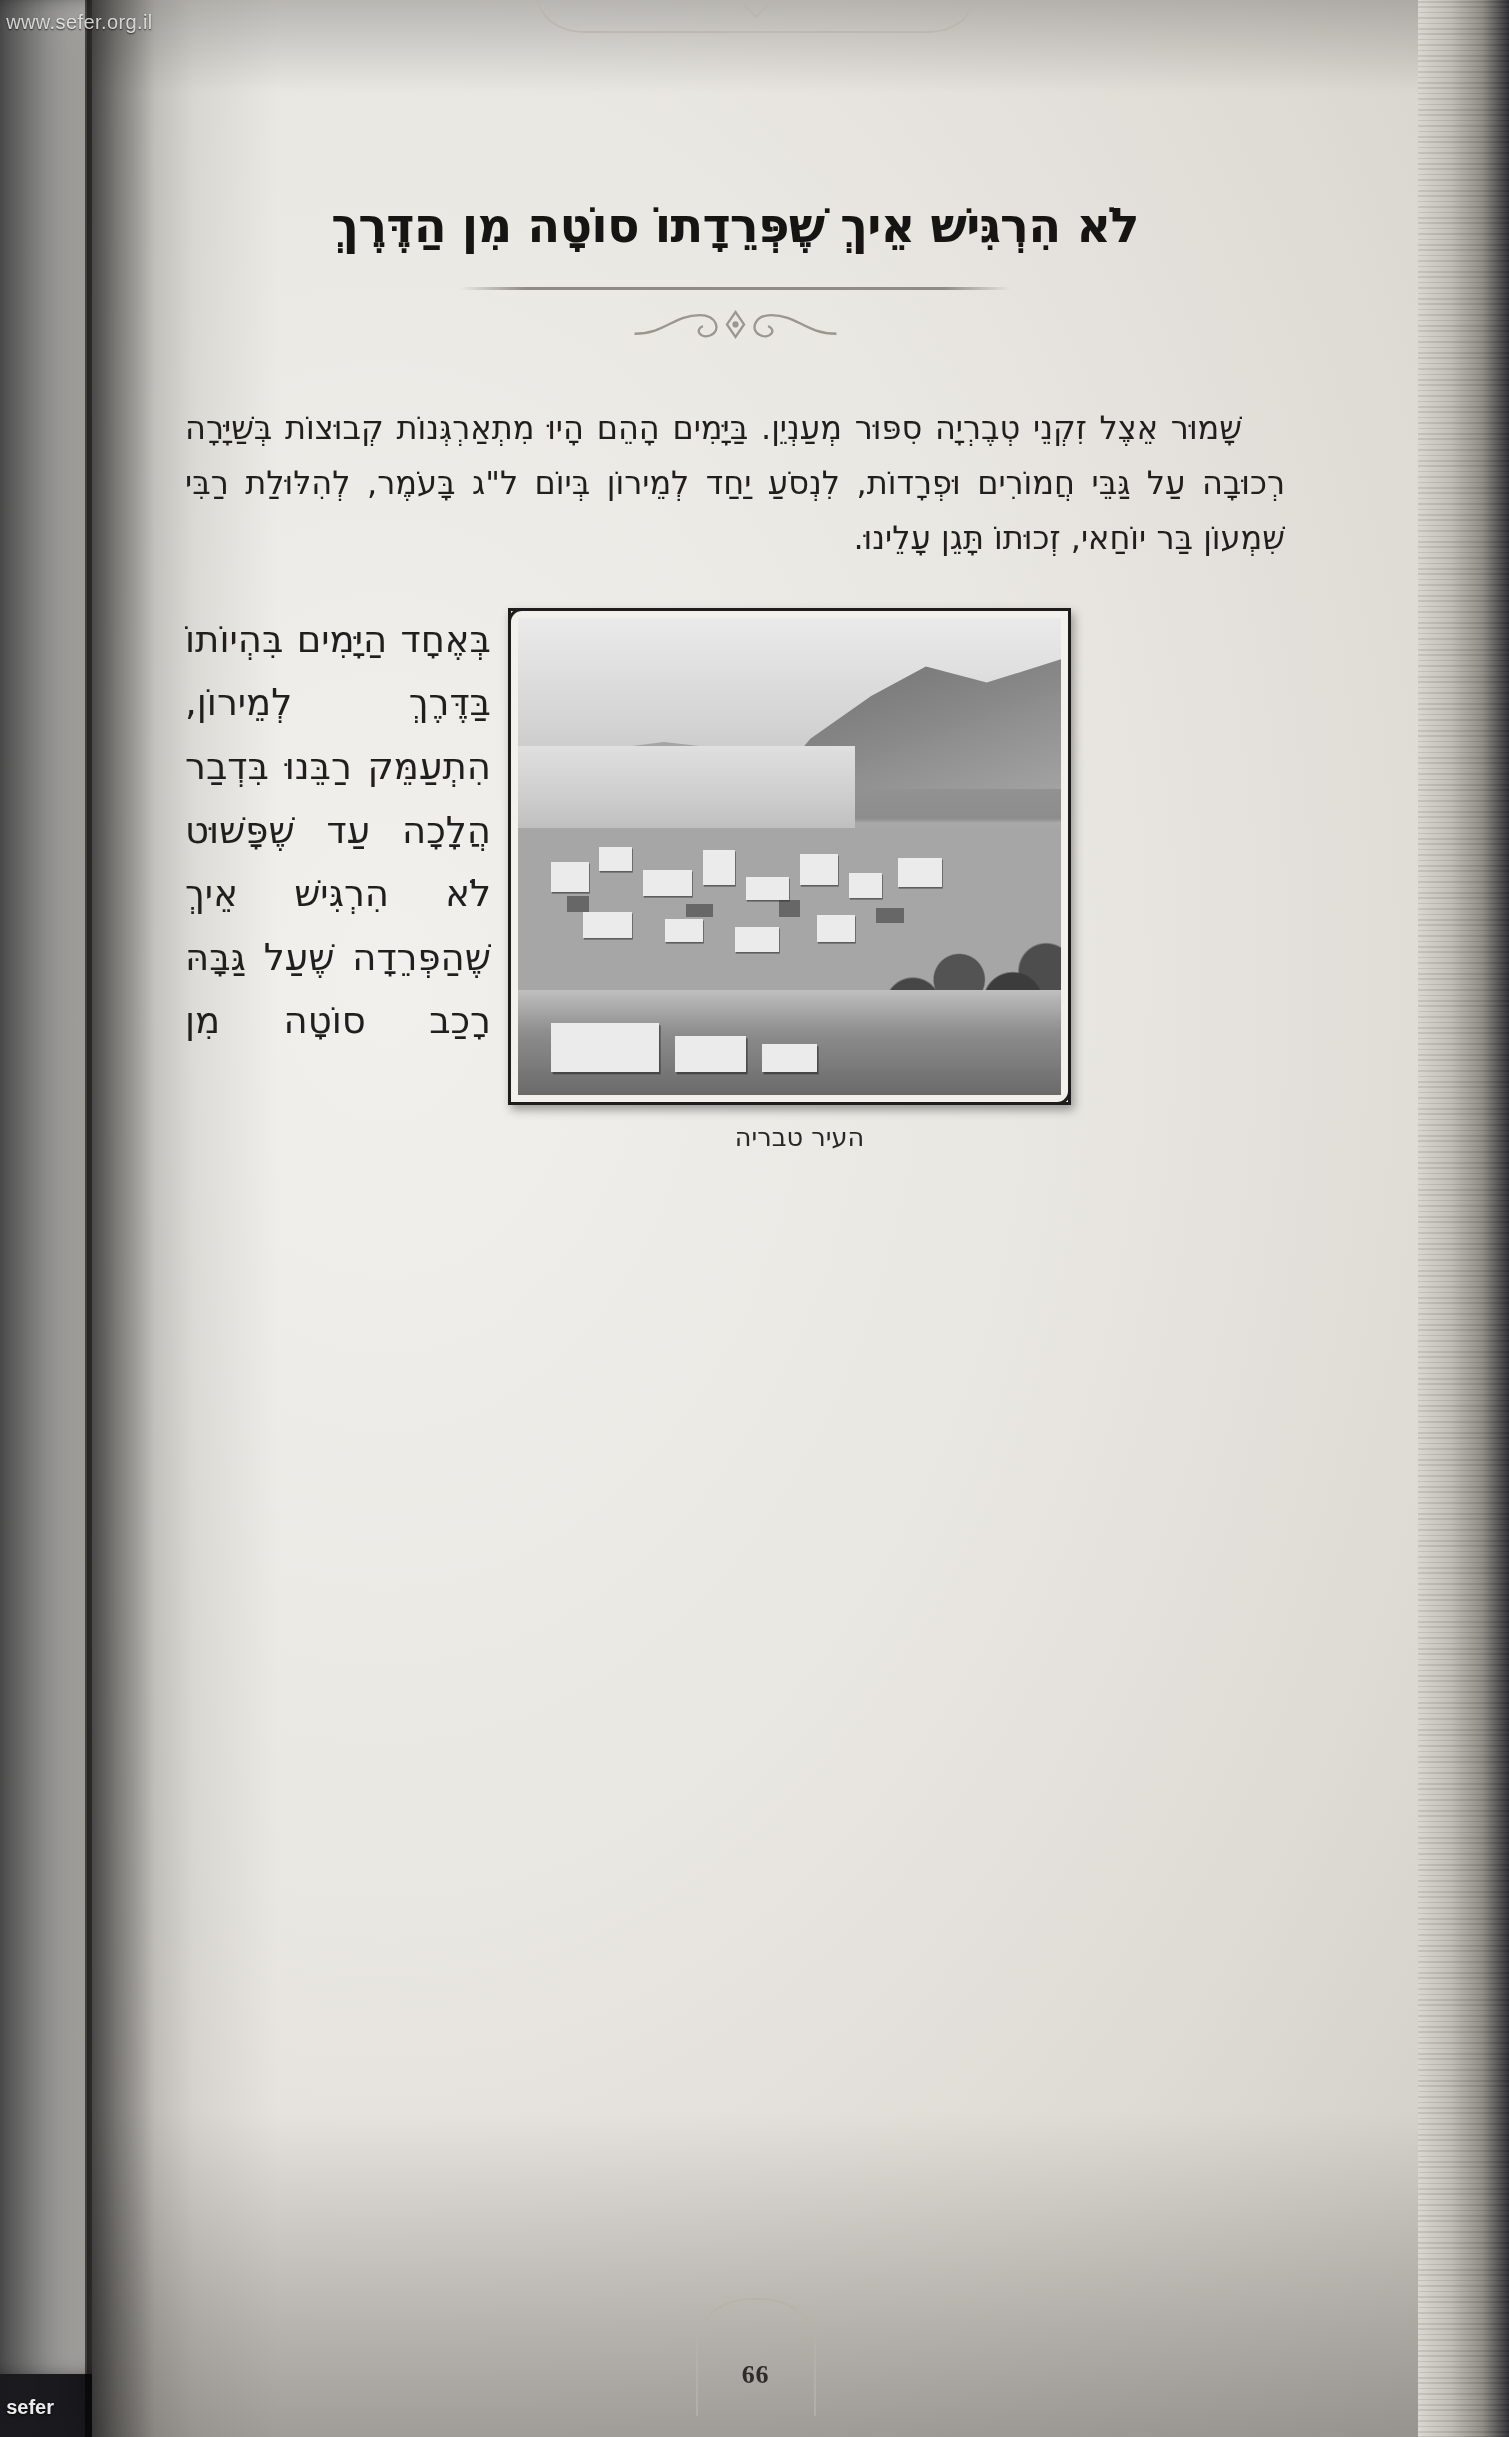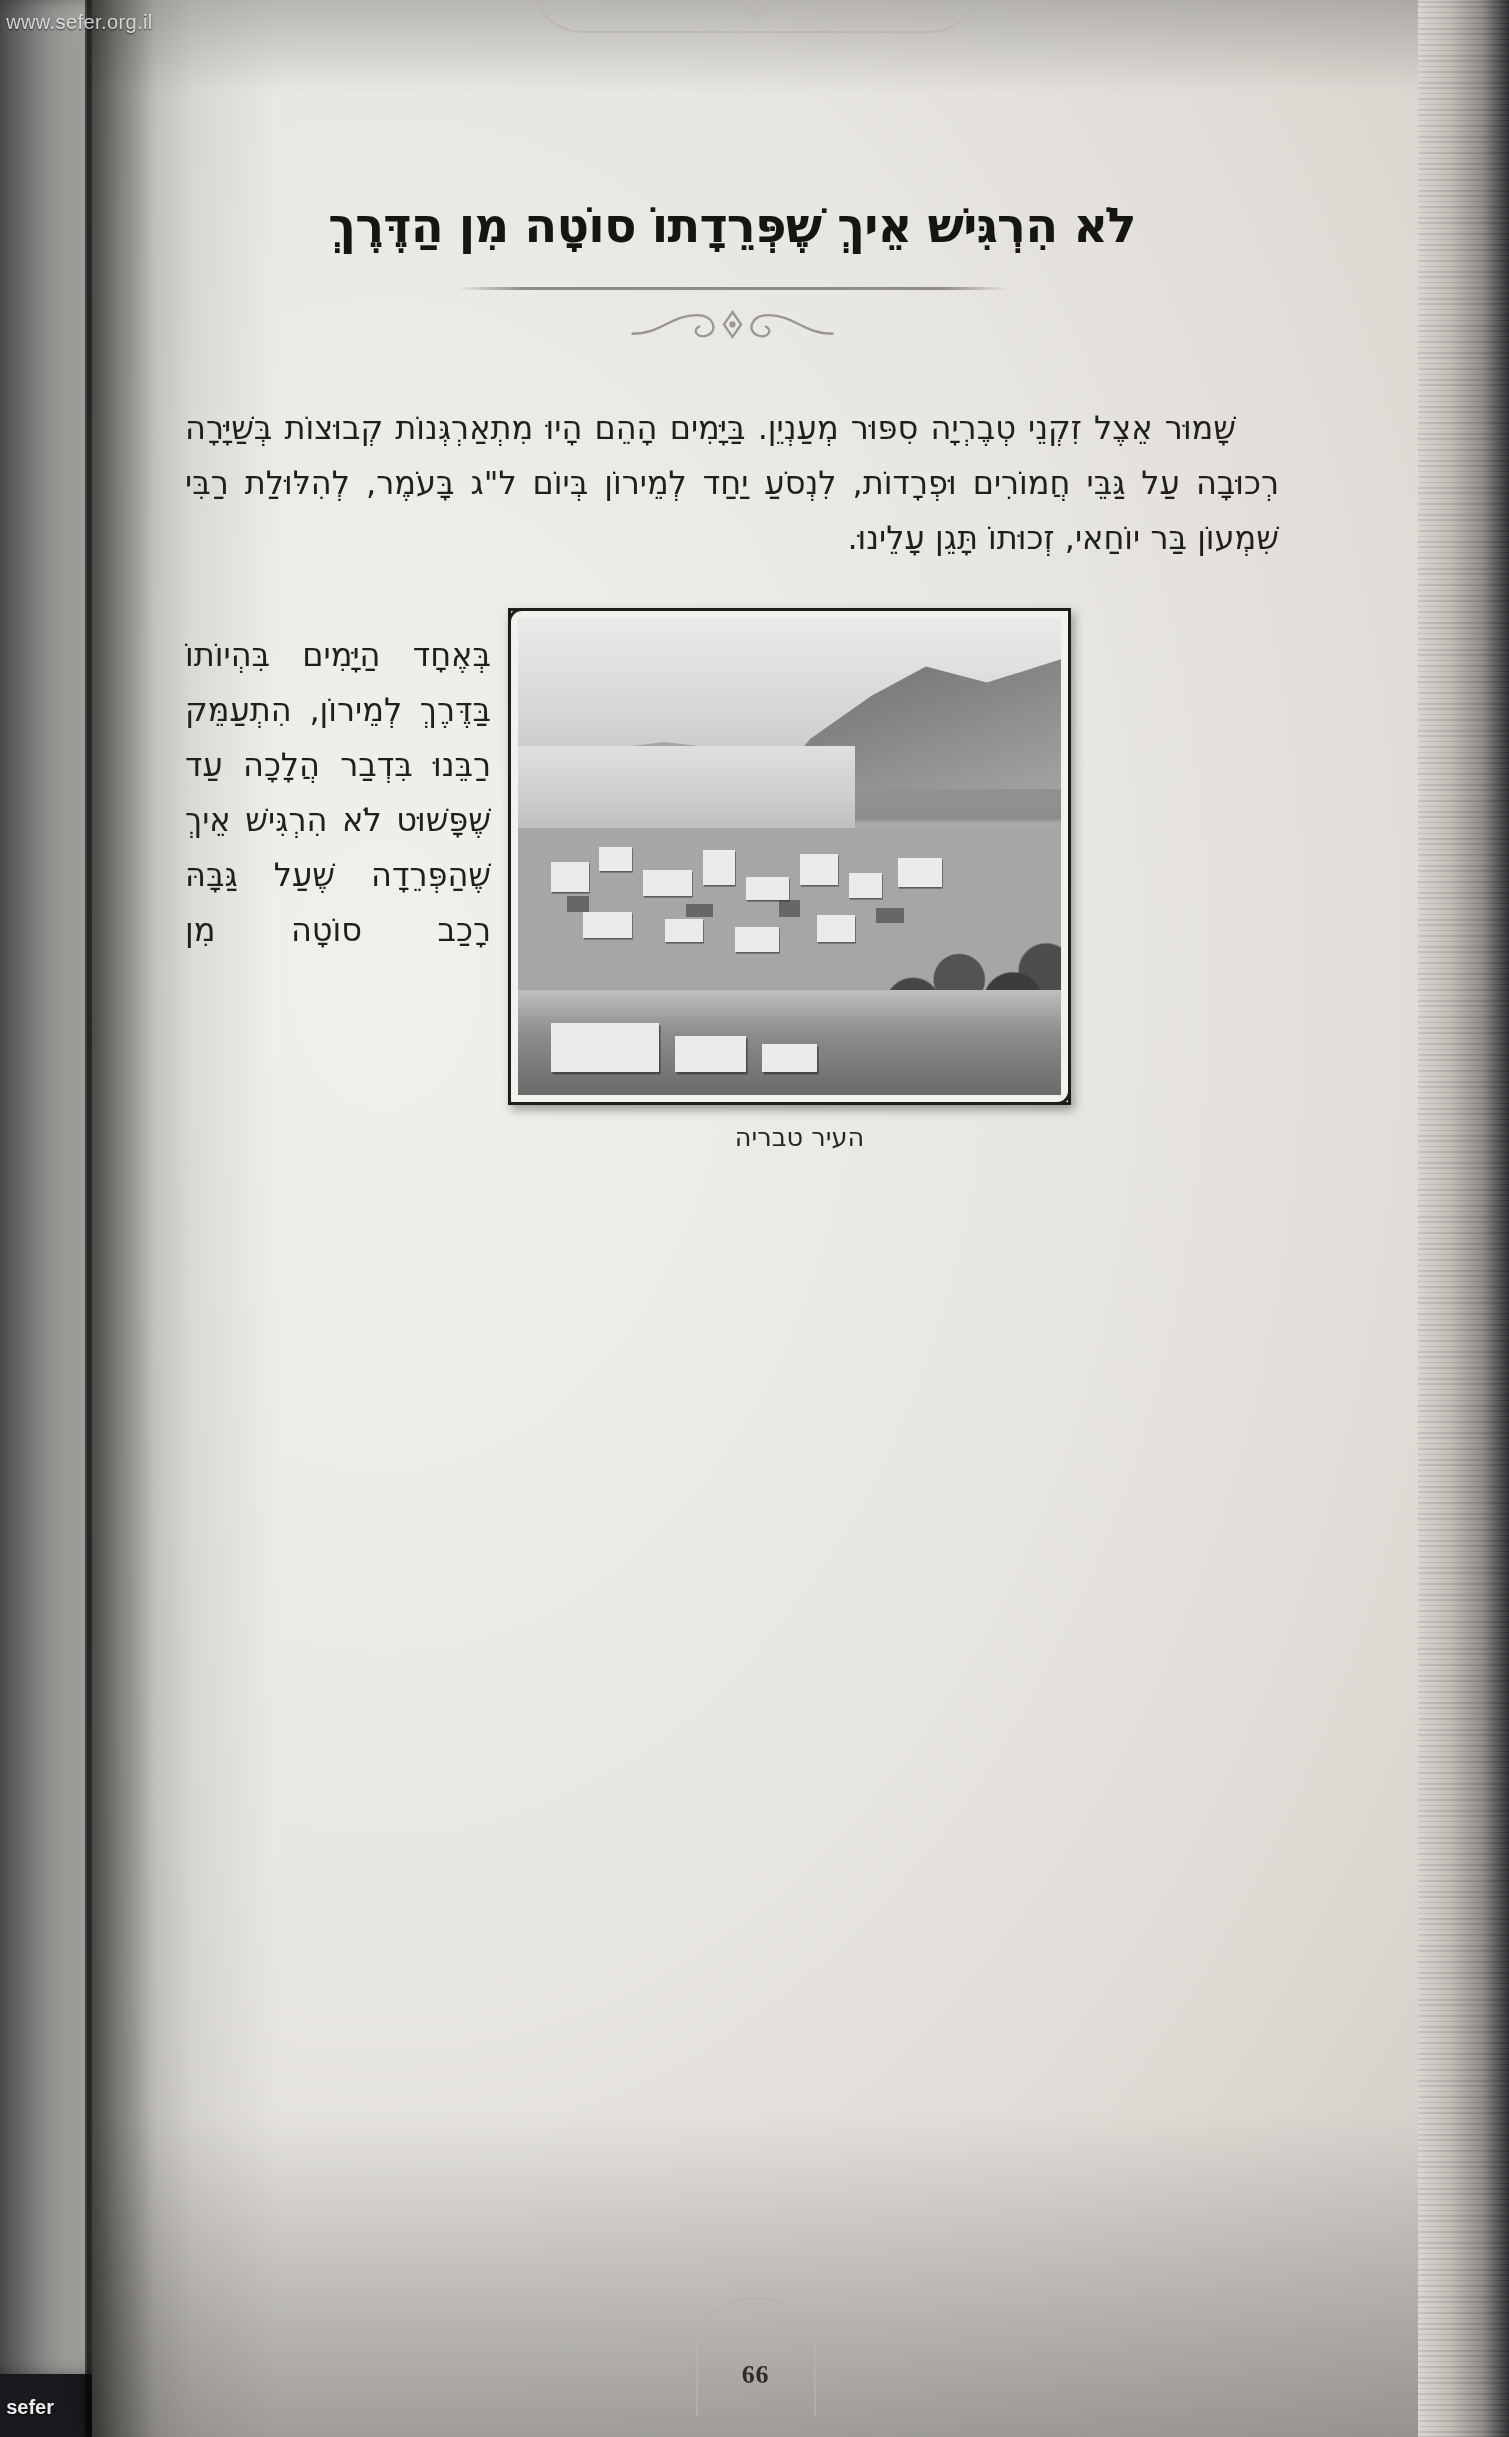--- a/index.html
+++ b/index.html
@@ -146,21 +146,21 @@
     font-size: 26px;
     font-weight: 700;
     color: #2e2c2a;
     letter-spacing: 0.8px;
   }
 
   
   .content {
     position: absolute;
     left: 93px;
-    right: 140px;
+    right: 134px;
     top: 163px;
     direction: rtl;
     text-align: justify;
     color: #1d1b1a;
   }
 
   .chapter-title {
     font-family: "DejaVu Sans", sans-serif;
     font-weight: 700;
     font-size: 48px;
@@ -200,26 +200,25 @@
   .figure-row {
     margin-top: 42px;
     display: flex;
     flex-direction: row-reverse;
     align-items: flex-start;
     gap: 37px;
   }
   .narrow-col {
     flex: 0 0 306px;
     font-family: "DejaVu Sans", sans-serif;
-    font-size: 32px;
+    font-size: 37px;
     line-height: 1.72;
     text-align: justify;
     text-align-last: justify;
     color: #211f1d;
-    margin-top: 20px;
   }
   .figure {
     flex: 0 0 auto;
     width: 543px;
   }
   .photo-frame {
     width: 543px;
     height: 477px;
     padding: 7px;
     background: #f3f1ec;

